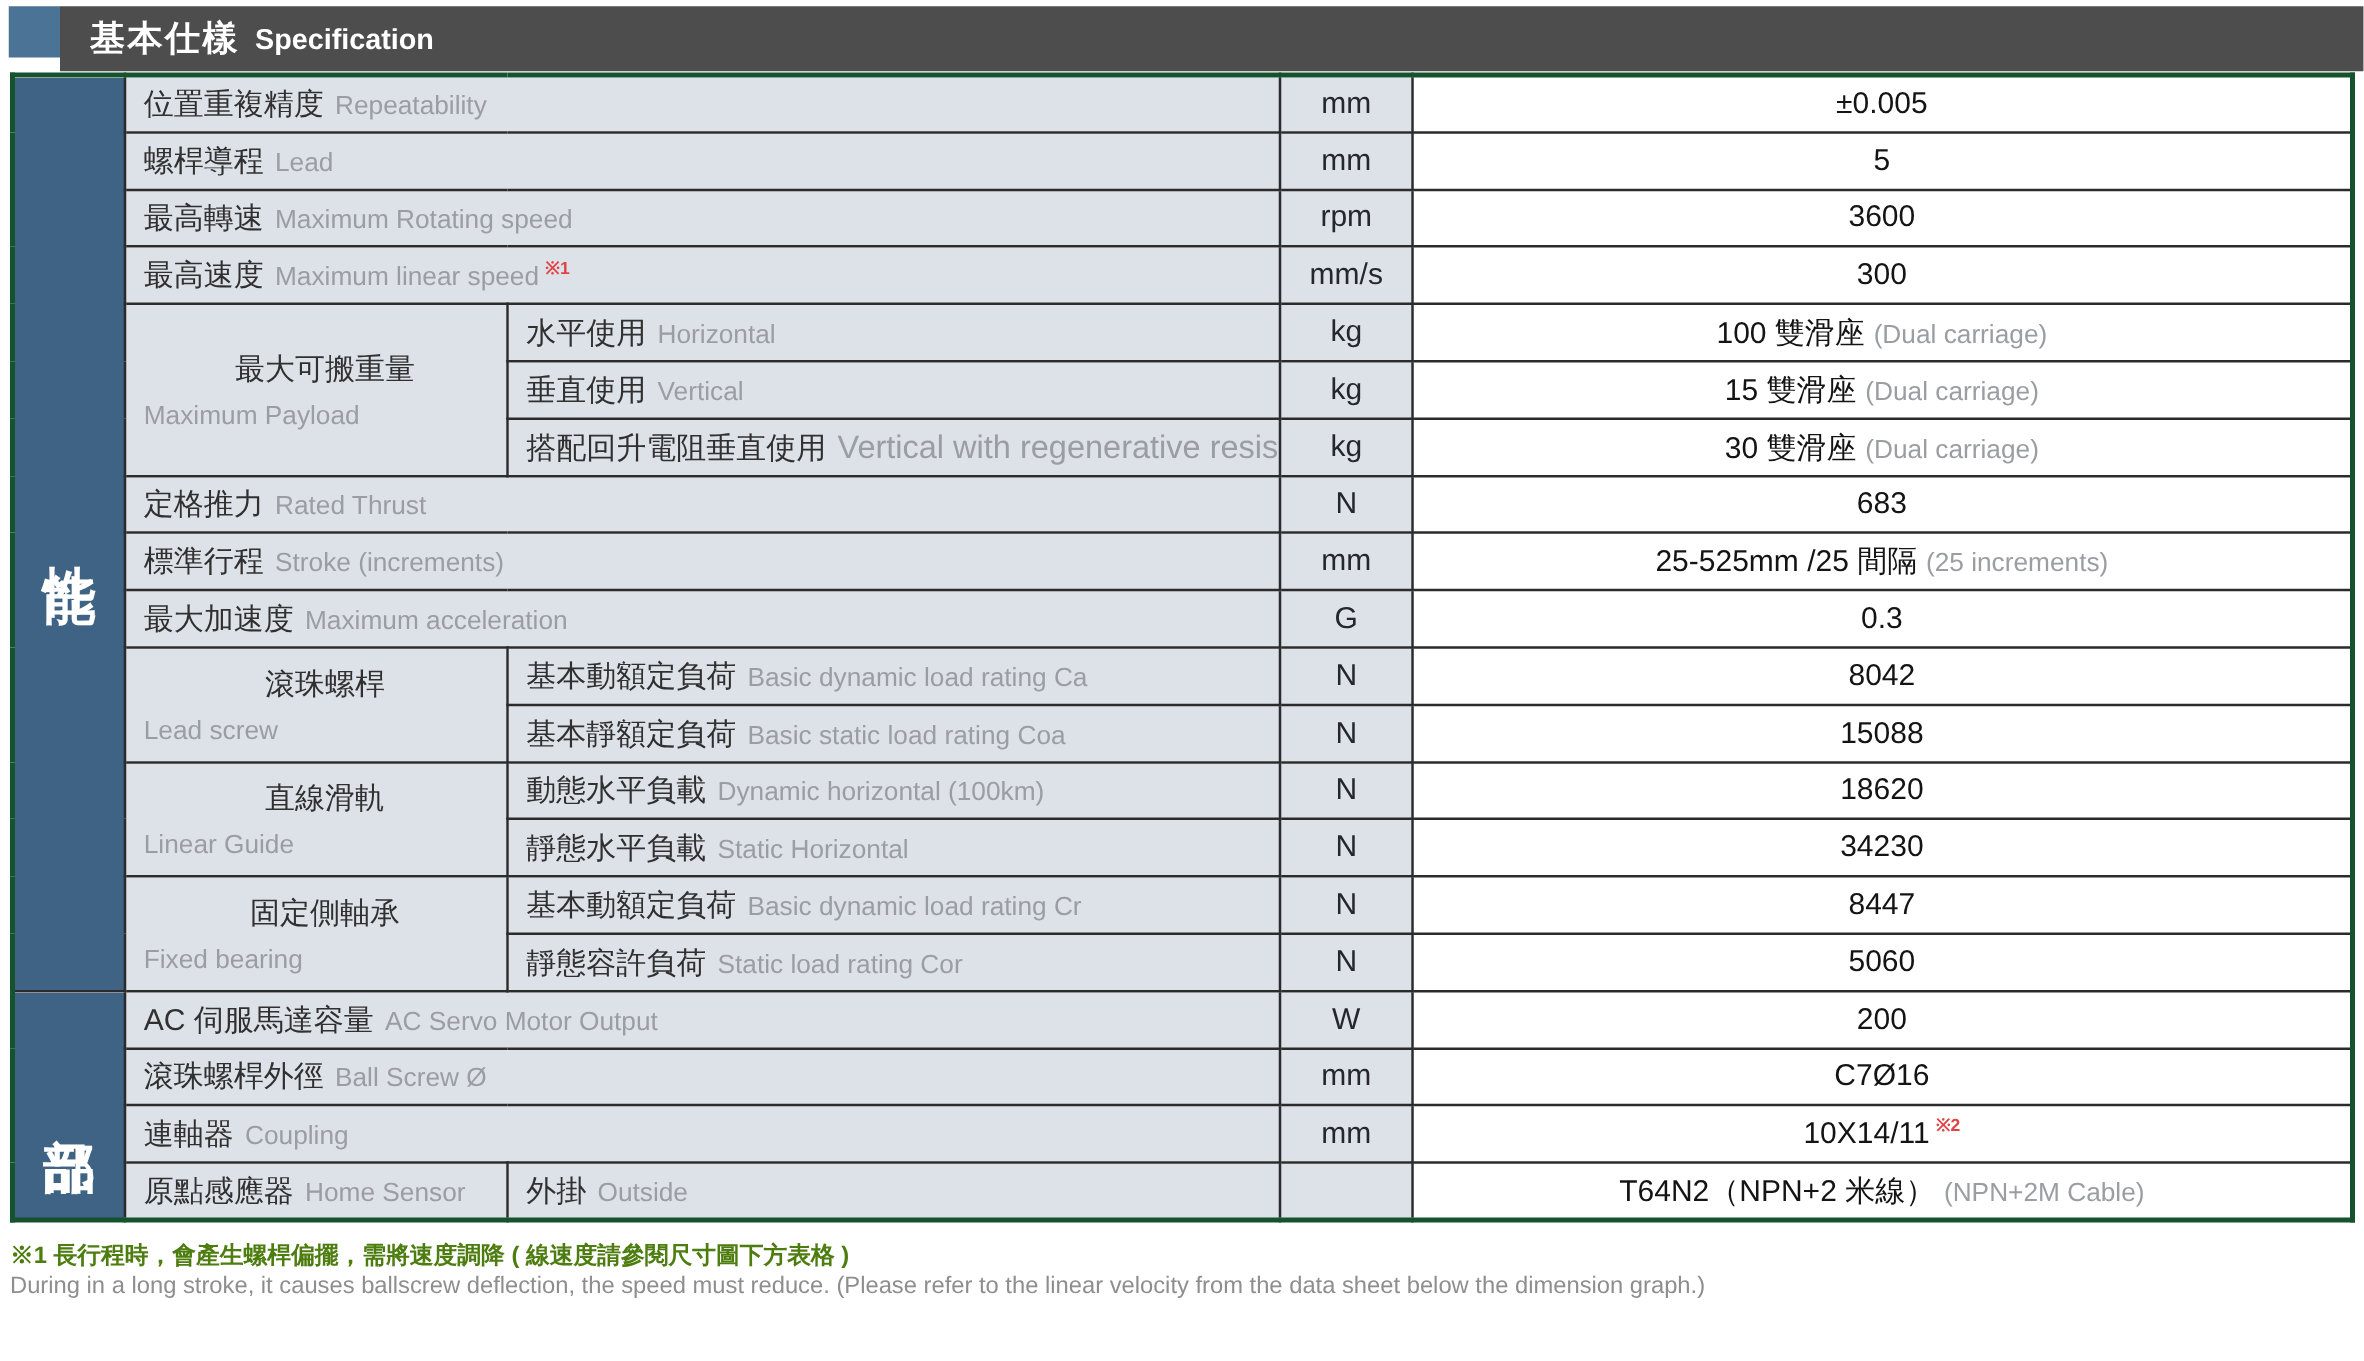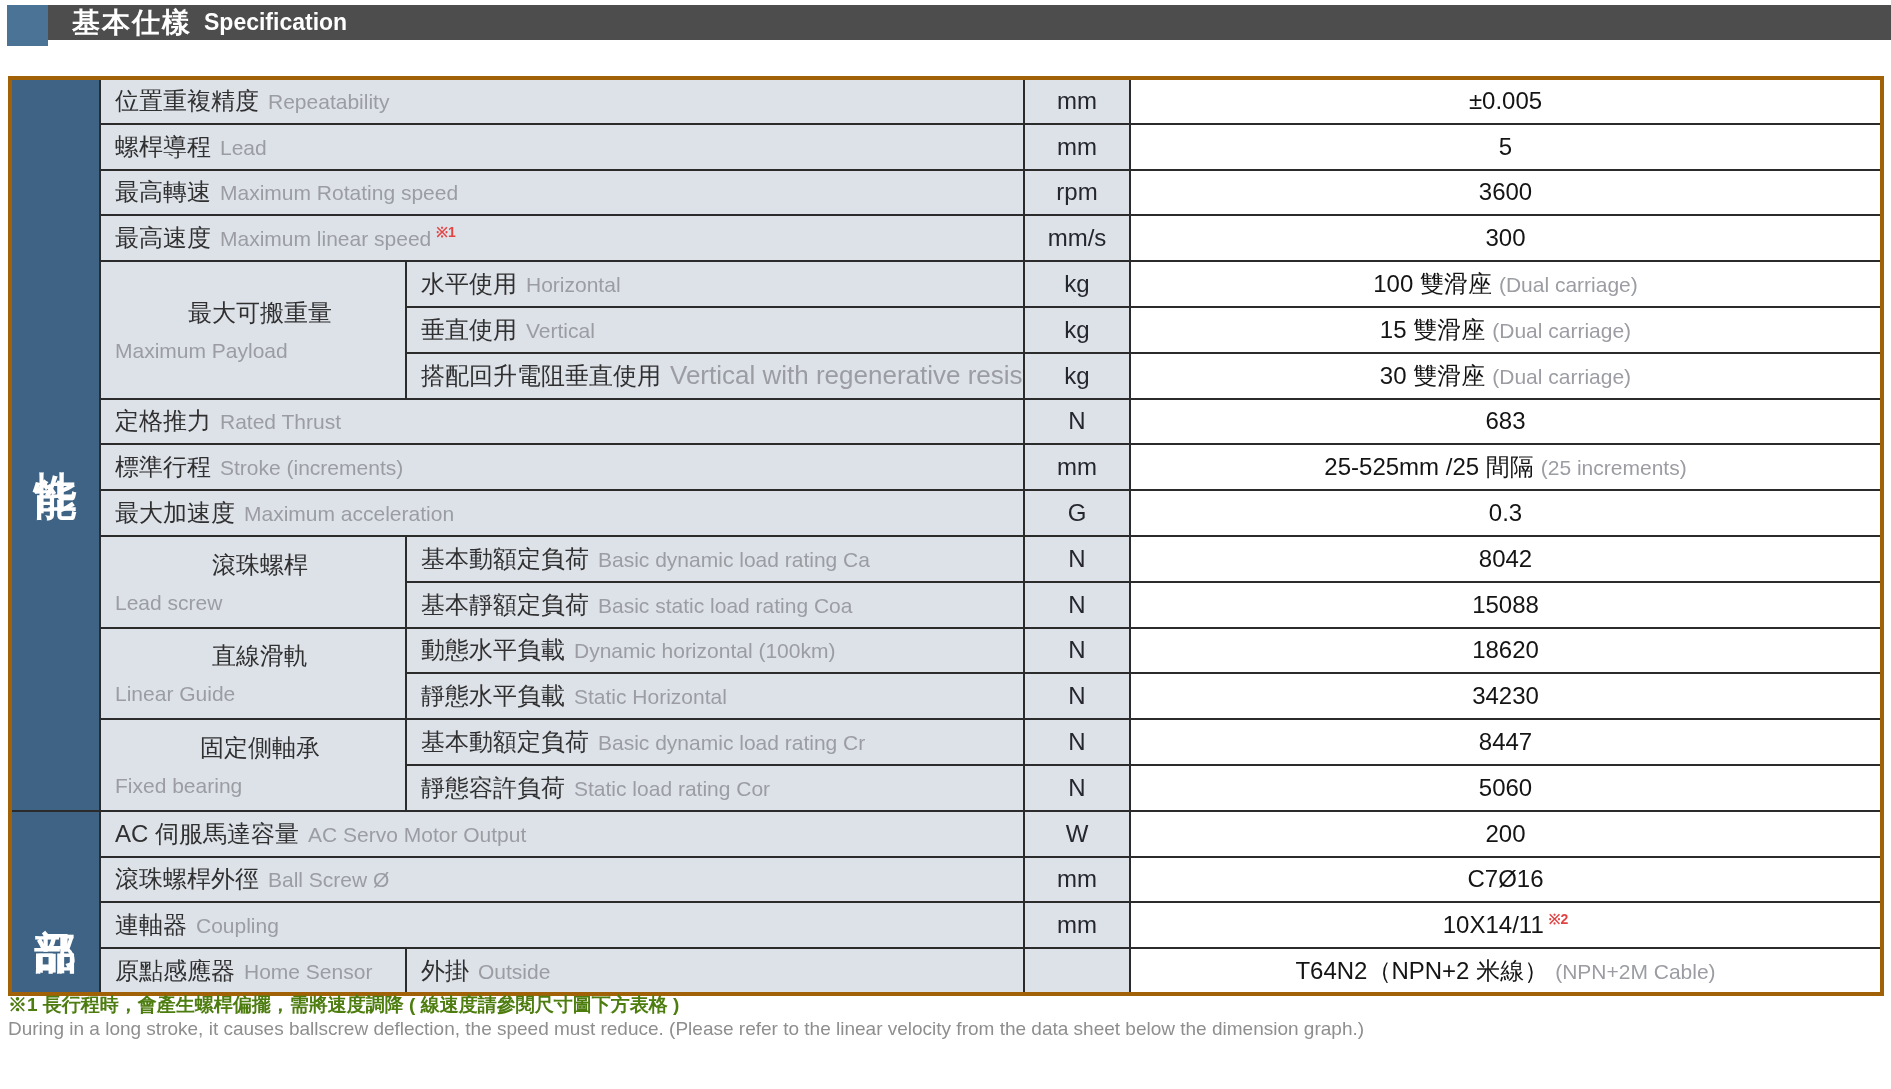--- a/index.html
+++ b/index.html
@@ -12,35 +12,35 @@
     overflow:hidden;
   }
 
   
   .header { position:absolute; top:5px; left:0; width:1891px; height:41px; }
   .header .blue-square {
     position:absolute; left:7px; top:0; width:41px; height:41px;
     background:#4a7396;
   }
   .header .bar {
-    position:absolute; left:48px; top:0; right:0; height:35px;
+    position:absolute; left:48px; top:0; right:0; height:52px;
     background:#4d4d4d;
     display:flex; align-items:center; gap:12px;
     padding-left:24px;
   }
   .header .title-zh { color:#ffffff; font-size:28px; font-weight:bold; letter-spacing:2px; }
   .header .title-en { color:#ffffff; font-size:23px; font-weight:bold; }
 
   
   .spec-table {
-    position:absolute; top:76px; left:8px;
+    position:absolute; top:58px; left:8px;
     width:1872px;
     border-collapse:collapse;
     table-layout:fixed;
-    border:4px solid #a16207;
+    border:4px solid #14532d;
   }
   .spec-table tr { height:45.8px; }
   .spec-table td {
     border:2px solid #2b2b2b;
     vertical-align:middle;
     overflow:hidden;
     white-space:nowrap;
   }
   td.side {
     background:#3e6384;

